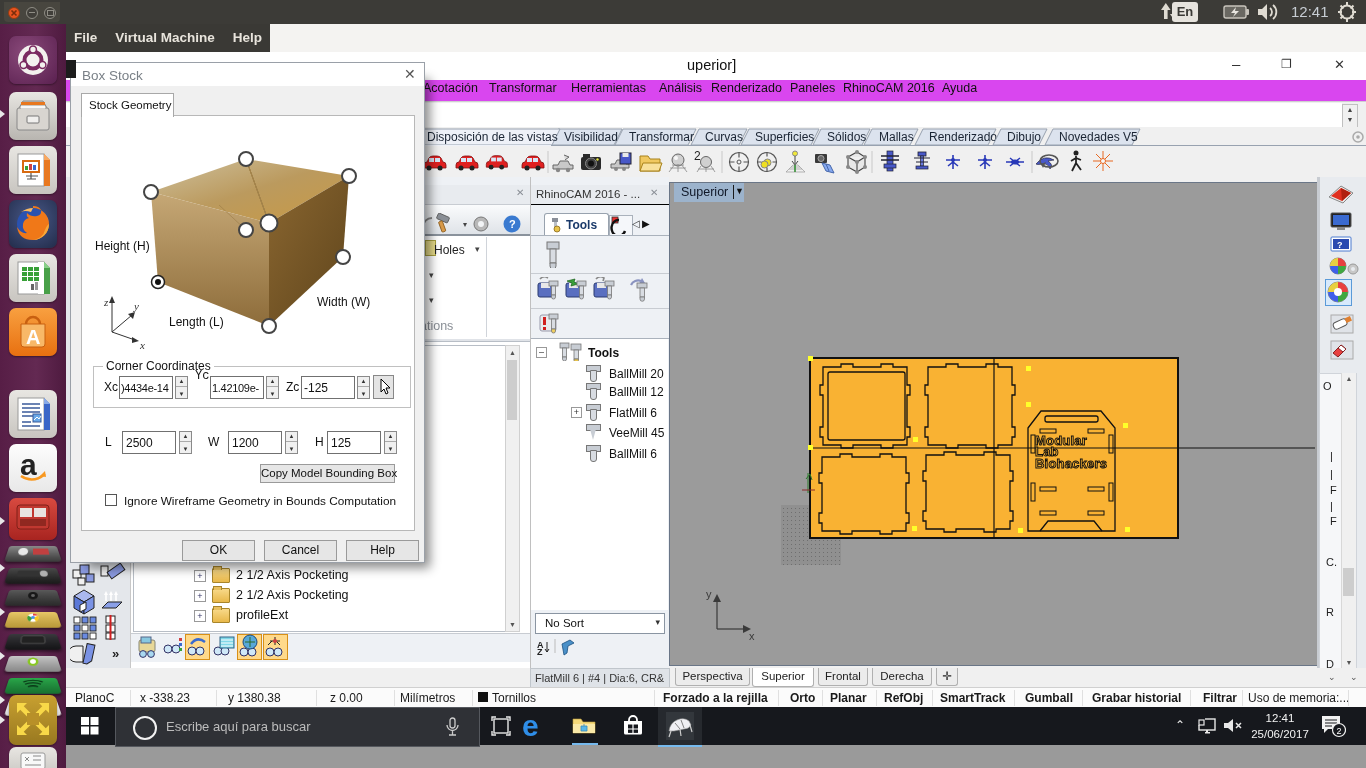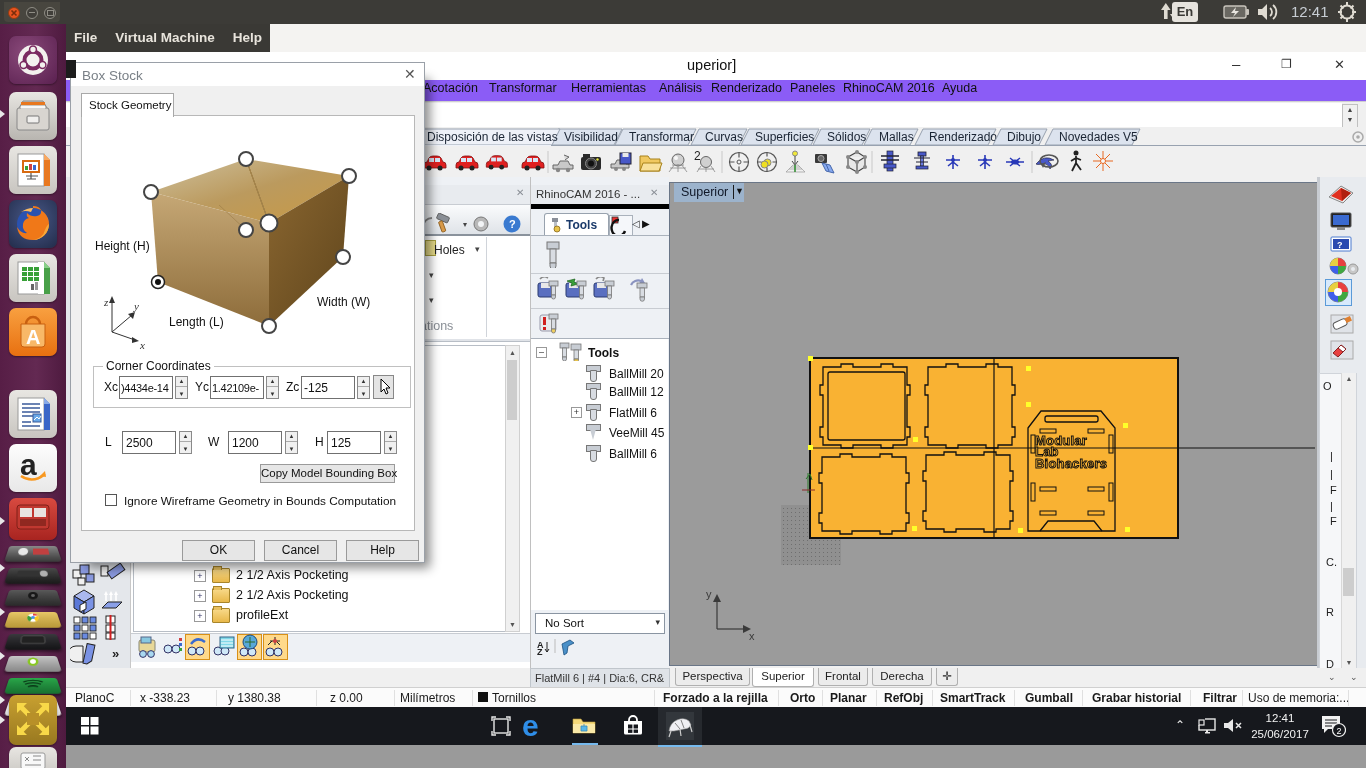--- a/index.html
+++ b/index.html
@@ -88,21 +88,21 @@
 
 <div class="abs" id="guest">
 
   <div class="abs" style="left:0;top:0;width:1300px;height:28px;background:#ffffff;">
     <span style="position:absolute;left:621px;top:5px;font-size:14.5px;color:#111;">uperior]</span>
     <span style="position:absolute;left:1166px;top:3px;font-size:15px;color:#333;">–</span>
     <span style="position:absolute;left:1215px;top:5px;font-size:12px;color:#333;">❐</span>
     <span style="position:absolute;left:1268px;top:5px;font-size:13px;color:#333;">✕</span>
   </div>
 
-  <div class="abs" style="left:0;top:28px;width:1300px;height:21px;background:#8b5cf6;font-size:12.5px;color:#111;">
+  <div class="abs" style="left:0;top:28px;width:1300px;height:21px;background:#d946ef;font-size:12.5px;color:#111;">
     <span style="position:absolute;left:357px;top:1px;">Acotación</span>
     <span style="position:absolute;left:423px;top:1px;">Transformar</span>
     <span style="position:absolute;left:505px;top:1px;">Herramientas</span>
     <span style="position:absolute;left:593px;top:1px;">Análisis</span>
     <span style="position:absolute;left:645px;top:1px;">Renderizado</span>
     <span style="position:absolute;left:724px;top:1px;">Paneles</span>
     <span style="position:absolute;left:777px;top:1px;">RhinoCAM 2016</span>
     <span style="position:absolute;left:876px;top:1px;">Ayuda</span>
   </div>
 
@@ -421,21 +421,21 @@
             <circle cx="7" cy="18" r="4" fill="#cfe8f8" stroke="#336"></circle>
               <circle cx="15" cy="18" r="4" fill="#cfe8f8" stroke="#336"></circle>
               <path d="M12,3 v8 m-5,-4 h10 m-12,4 l4,-4 m8,4 l-4,-4" stroke="#222" stroke-width="1"></path>
               <circle cx="12" cy="7" r="2" fill="#d04040"></circle>
           </g>
         </svg>
       </div>
     </div>
 
     <div class="abs" id="campanel" style="left:464px;top:0;width:138px;height:491px;background:#eef1f5;border-left:1px solid #c0c0c0;">
-      <div class="abs" style="left:0;top:8px;width:138px;height:19px;background:#e8ebef;border-bottom:5px solid #000000;">
+      <div class="abs" style="left:0;top:8px;width:138px;height:19px;background:#e8ebef;border-bottom:1px solid #000000;">
         <span style="position:absolute;left:5px;top:3px;font-size:11.5px;color:#333;">RhinoCAM 2016 - ...</span>
         <span style="position:absolute;left:119px;top:2px;font-size:10px;color:#8a8f96;">✕</span>
       </div>
 
       <div class="abs" style="left:13px;top:36px;width:63px;height:22px;background:#fff;border:1px solid #98a2ae;border-bottom:none;border-radius:3px 3px 0 0;">
         <svg width="14" height="18" style="position:absolute;left:3px;top:2px;">
             <rect x="4" y="2" width="6" height="4" fill="#8a8f99"></rect>
             <rect x="6" y="6" width="3" height="9" fill="#b9bec7"></rect>
             <circle cx="9" cy="13" r="3" fill="#e8c34a" stroke="#8a6a1a" stroke-width="0.8"></circle>
           </svg>
@@ -750,20 +750,28 @@
 
   <div class="abs" id="taskbar" style="left:0;top:655px;width:1300px;height:38px;background:#16181d;">
     <svg width="18" height="18" style="position:absolute;left:15px;top:10px;">
       <g fill="#fff">
           <rect x="0" y="0" width="8" height="8"></rect>
           <rect x="9.5" y="0" width="8" height="8"></rect>
           <rect x="0" y="9.5" width="8" height="8"></rect>
           <rect x="9.5" y="9.5" width="8" height="8"></rect>
         </g>
     </svg>
+    <div class="abs" style="left:49px;top:0px;width:363px;height:38px;background:#2f3136;border:1px solid #55585e;">
+      <div style="position:absolute;left:17px;top:8px;width:20px;height:20px;border:2.5px solid #f2f2f2;border-radius:50%;"></div>
+      <span style="position:absolute;left:50px;top:11px;font-size:13px;color:#bcbcbc;">Escribe aquí para buscar</span>
+      <svg width="14" height="20" style="position:absolute;left:330px;top:9px;">
+          <rect x="4" y="1" width="5" height="10" rx="2.5" fill="none" stroke="#ccc" stroke-width="1.3"></rect>
+          <path d="M1,8 a5.5,5.5 0 0,0 11,0 M6.5,14 v4 M3,18 h7" fill="none" stroke="#ccc" stroke-width="1.3"></path>
+        </svg>
+    </div>
     <svg width="22" height="22" style="position:absolute;left:424px;top:8px;">
         <rect x="4" y="4" width="14" height="14" fill="none" stroke="#e8e8e8" stroke-width="1.4"></rect>
         <path d="M2,6 v-4 h4 M16,2 h4 v4 M20,16 v4 h-4 M6,20 h-4 v-4" fill="none" stroke="#e8e8e8" stroke-width="1.4"></path>
       </svg>
     <div style="position:absolute;left:456px;top:4px;width:26px;height:30px;font-family:'Liberation Sans',sans-serif;font-weight:bold;font-size:30px;color:#2f8ee8;line-height:30px;">e</div>
     <svg width="24" height="20" style="position:absolute;left:506px;top:9px;">
       <path d="M1,3 h8 l2,3 h12 v11 h-22 z" fill="#f5d97a" stroke="#b89a3a" stroke-width="0.6"></path>
       <rect x="1" y="8" width="22" height="9" fill="#fae9a8"></rect>
       <path d="M9,10 h6 v5 h-6 z M12,8 v2" fill="#58b8e8" stroke="#3888b8" stroke-width="0.8"></path>
     </svg>
@@ -1125,21 +1133,21 @@
   <span style="position:absolute;left:246px;top:232px;font-size:12px;color:#111;">Width (W)</span>
 
   <fieldset style="position:absolute;left:22px;top:296px;width:316px;height:47px;border:1px solid #c0c0c0;margin:0;padding:0;background:#fff;">
     <legend style="font-size:12px;color:#111;margin-left:9px;padding:0 3px;">Corner Coordinates</legend>
   </fieldset>
   <span style="position:absolute;left:33px;top:317px;font-size:12px;color:#111;">Xc</span>
   <div class="win-seg" style="left:48px;top:313px;width:54px;height:23px;background:#fff;border:1px solid #707070;font-size:11px;color:#111;overflow:hidden;">
       <span style="position:absolute;left:1px;top:5px;letter-spacing:-0.3px;">)4434e-14</span>
     </div>
   <div class="win-seg spin" style="left:104px;top:313px;width:13px;height:23px;"></div>
-  <span style="position:absolute;left:124px;top:317px;font-size:12px;color:#111;">Yc</span>
+  <span style="position:absolute;left:124px;top:306px;font-size:12px;color:#111;font-family:Liberation Mono, monospace;">Yc</span>
   <div class="win-seg" style="left:139px;top:313px;width:54px;height:23px;background:#fff;border:1px solid #707070;font-size:11px;color:#111;overflow:hidden;">
       <span style="position:absolute;left:1px;top:5px;letter-spacing:-0.3px;">1.42109e-</span>
     </div>
   <div class="win-seg spin" style="left:195px;top:313px;width:13px;height:23px;"></div>
   <span style="position:absolute;left:215px;top:317px;font-size:12px;color:#111;">Zc</span>
   <div class="win-seg" style="left:230px;top:313px;width:54px;height:23px;background:#fff;border:1px solid #707070;font-size:12px;color:#111;">
       <span style="position:absolute;left:2px;top:4px;">-125</span>
     </div>
   <div class="win-seg spin" style="left:286px;top:313px;width:13px;height:23px;"></div>
   <div class="win-seg" style="left:302px;top:312px;width:21px;height:24px;background:#e4e4e4;border:1px solid #888;">

